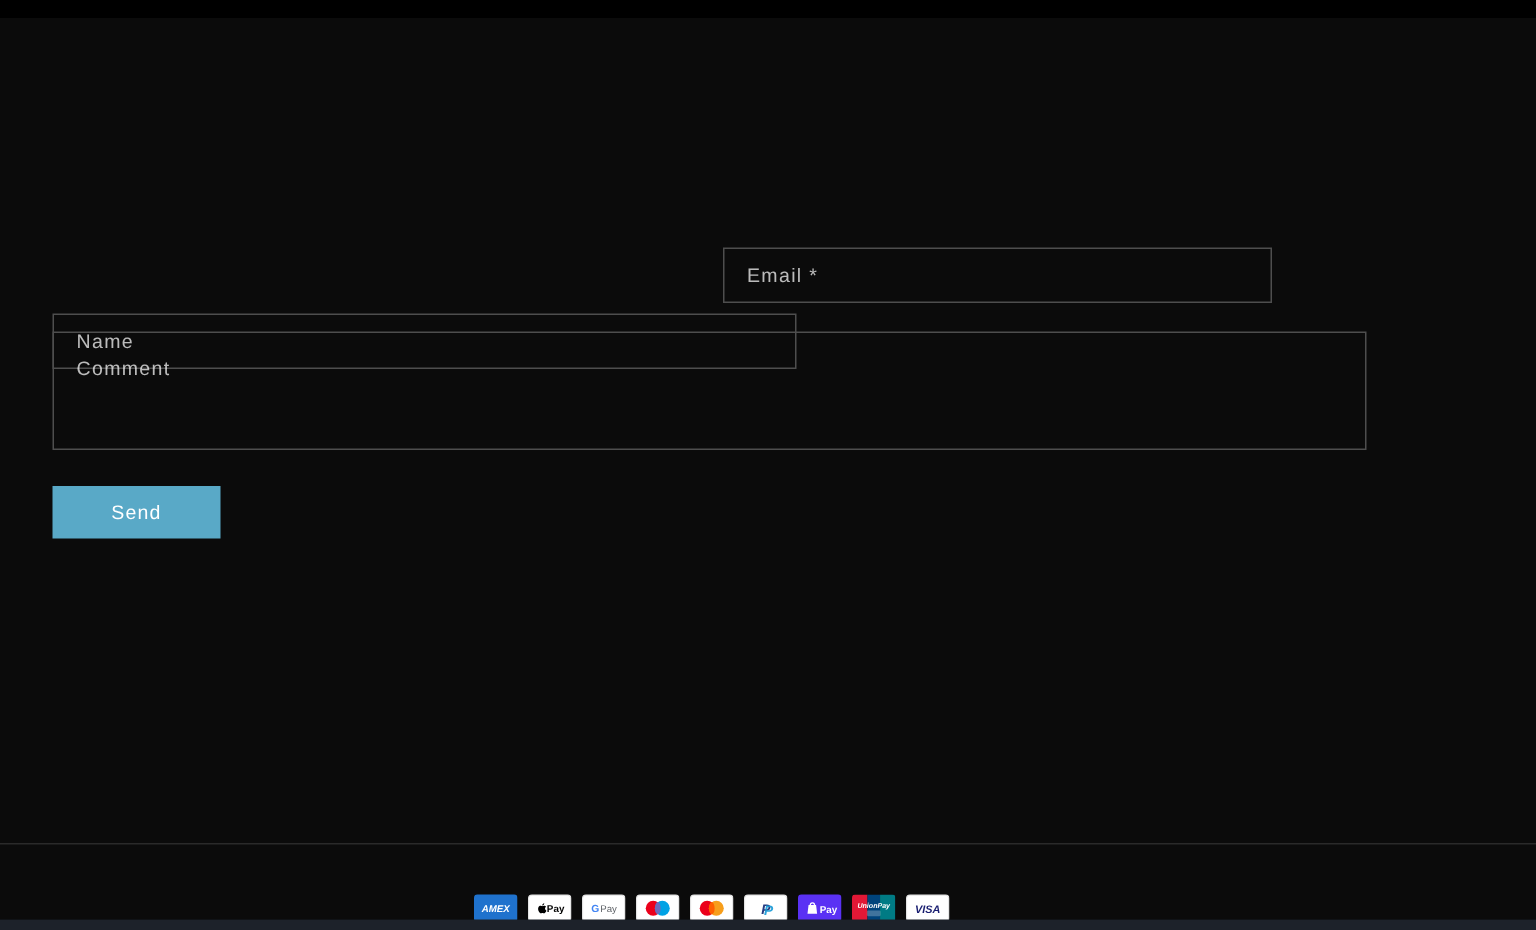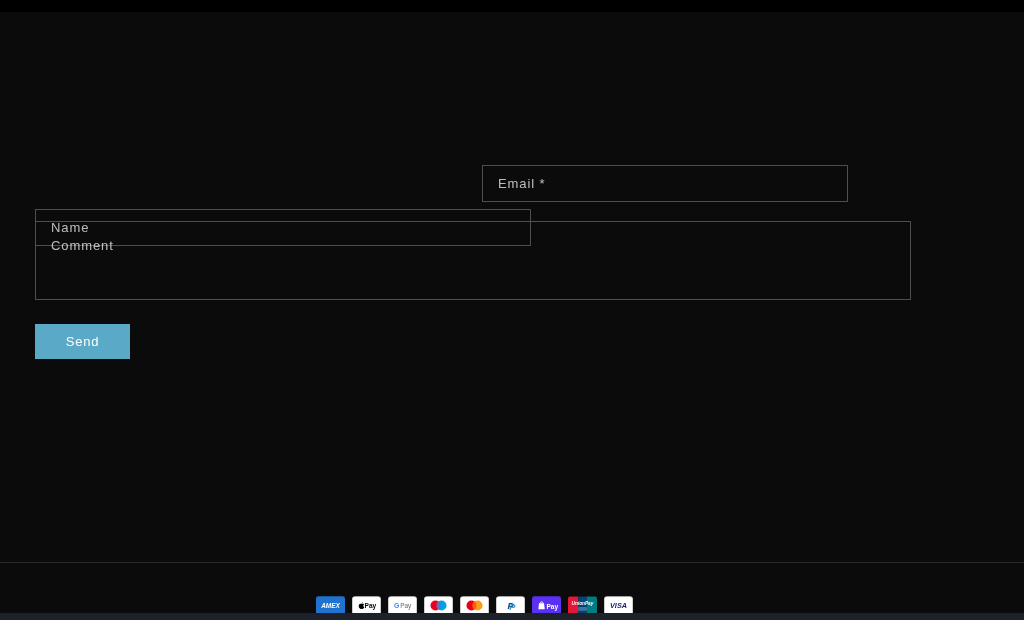--- a/index.html
+++ b/index.html
@@ -61,21 +61,21 @@
     font-size: 13px;
     letter-spacing: 0.9px;
     padding: 16px 15px;
     outline: none;
     resize: none;
     border-radius: 0;
   }
 
   .send-button {
     position: absolute;
-    left: 35px; top: 324px; width: 95px; height: 35px;
+    left: 35px; top: 324px; width: 112px; height: 35px;
     background: #59a9c7;
     border: none;
     color: #ffffff;
     font-family: "Liberation Sans", sans-serif;
     font-size: 13px;
     letter-spacing: 0.8px;
     cursor: pointer;
   }
 
   .footer-divider {

